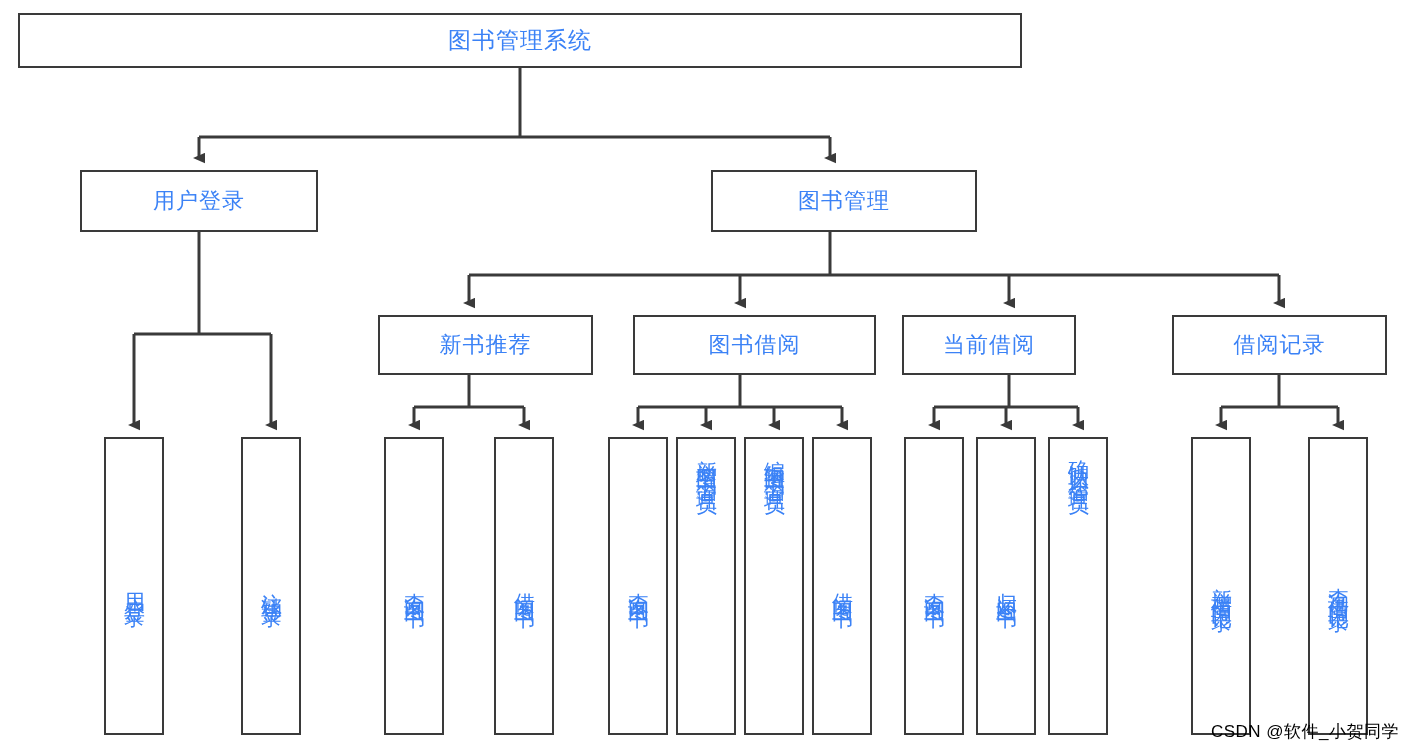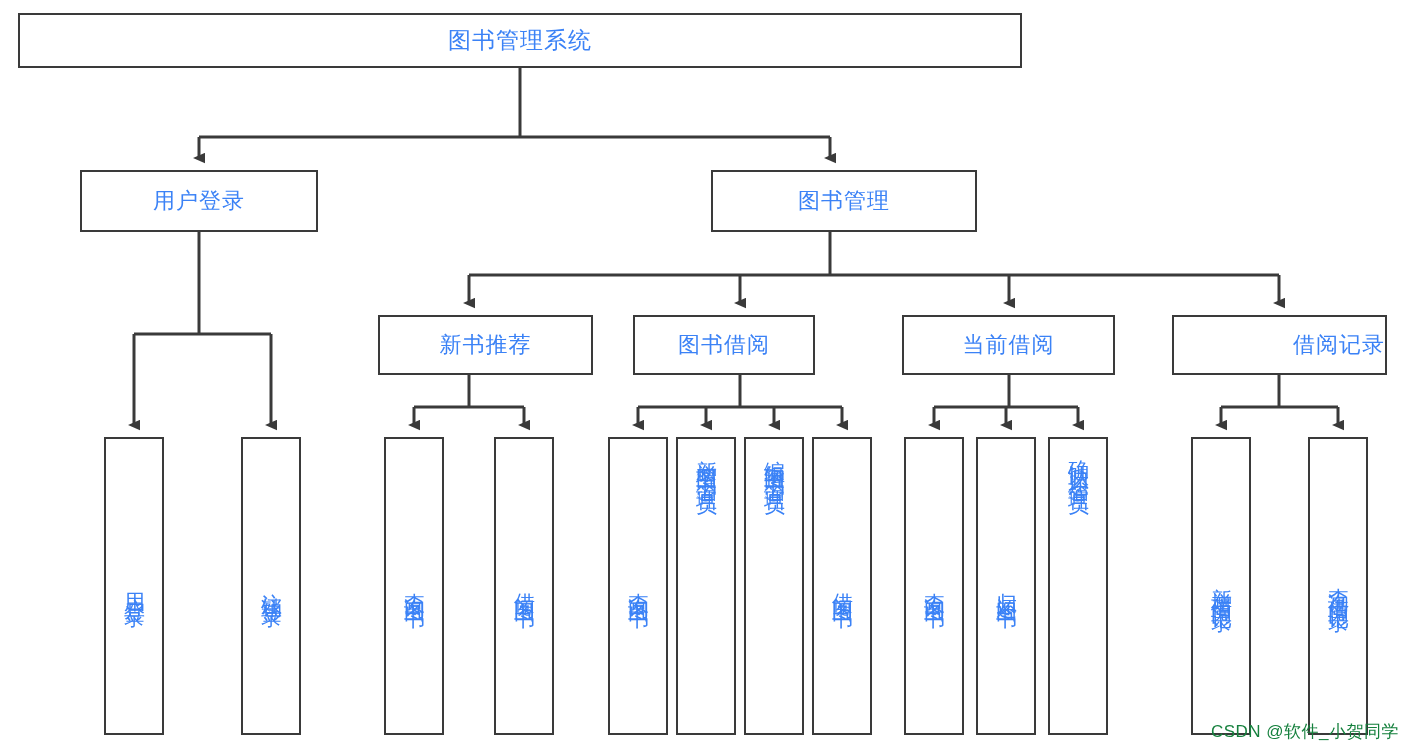--- a/index.html
+++ b/index.html
@@ -62,21 +62,21 @@
   }
   .node.leaf.top .label {
     align-self: flex-start;
     margin-top: 4px;
   }
   .watermark {
     position: absolute;
     right: 6px;
     bottom: 4px;
     font-size: 17px;
-    color: #15803d;
+    color: #000000;
     letter-spacing: 0.5px;
     white-space: nowrap;
   }
 </style>
 </head>
 <body>
 
 <div id="canvas">
 
   <svg id="wires" viewBox="0 0 1405 747" xmlns="http://www.w3.org/2000/svg">
@@ -136,27 +136,27 @@
   <div class="node horiz" style="left:80px;top:170px;width:238px;height:62px;">
     <span class="label">用户登录</span>
   </div>
   <div class="node horiz" style="left:711px;top:170px;width:266px;height:62px;">
     <span class="label">图书管理</span>
   </div>
 
   <div class="node horiz" style="left:362px;top:315px;width:215px;height:60px;margin-left:16px;">
     <span class="label">新书推荐</span>
   </div>
-  <div class="node horiz" style="left:633px;top:315px;width:182px;height:60px;">
+  <div class="node horiz" style="left:633px;top:315px;width:243px;height:60px;">
     <span class="label">图书借阅</span>
   </div>
-  <div class="node horiz" style="left:902px;top:315px;width:213px;height:60px;">
+  <div class="node horiz" style="left:902px;top:315px;width:174px;height:60px;">
     <span class="label">当前借阅</span>
   </div>
-  <div class="node horiz" style="left:1172px;top:315px;width:215px;height:60px;justify-content:flex-end;">
+  <div class="node horiz" style="left:1172px;top:315px;width:215px;height:60px;">
     <span class="label">借阅记录</span>
   </div>
 
   <div class="node leaf" style="left:104px;top:437px;width:60px;height:298px;">
     <span class="label">用户登录</span>
   </div>
   <div class="node leaf" style="left:241px;top:437px;width:60px;height:298px;">
     <span class="label">注销登录</span>
   </div>
 

